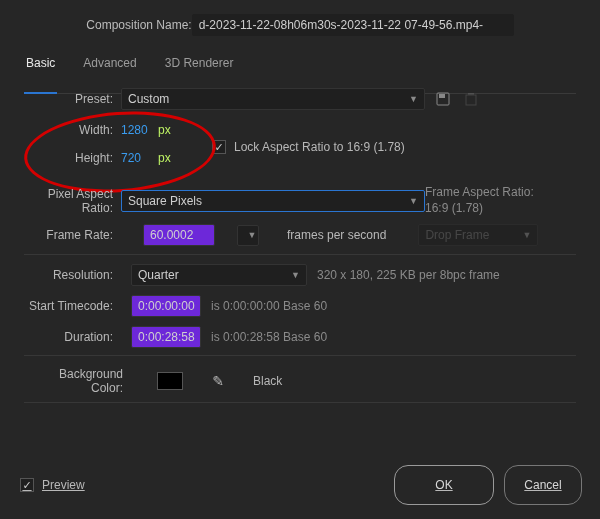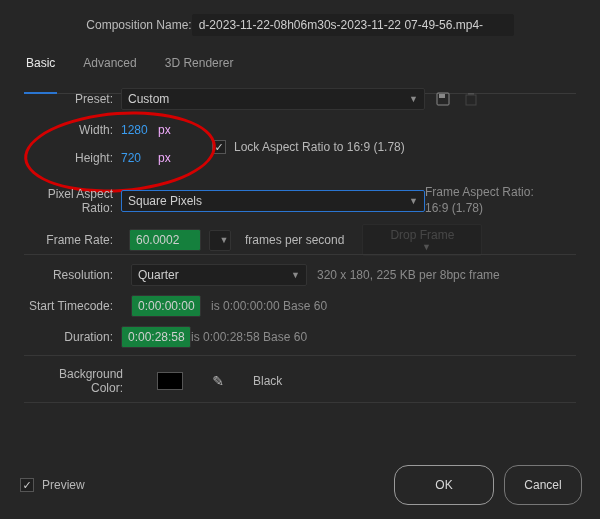--- a/index.html
+++ b/index.html
@@ -26,66 +26,66 @@
   .select.preset { width: 304px; }
   .chev { font-size: 9px; color: #8a8a8a; margin-left: 8px; }
   .icon-btn { width: 20px; height: 20px; margin-left: 8px; color: #888; display:flex; align-items:center; justify-content:center;}
   .icon-btn.disabled { opacity: 0.3; }
 
   
   .dims { position: absolute; top: 116px; left: 24px; right: 24px; }
   .dim-row { display: flex; align-items: center; height: 28px; }
   .dim-row .label { width: 97px; padding-right: 8px; }
   .dim-row .val { min-width: 34px; text-align:left;}
-  .dim-row .unit { color:#f0abfc; margin-left:3px; }
+  .dim-row .unit { color:#bef264; margin-left:3px; }
   .lock-row { position:absolute; left:188px; top:24px; display:flex; align-items:center; gap:8px;}
   .checkbox { width:14px; height:14px; border:1px solid #555; background:#1f1f1f; display:flex; align-items:center; justify-content:center; color:#cfcfcf; font-size:11px; cursor:pointer;}
   .checkbox.checked::after{content:"✓";}
 
   .annot-ellipse { position:absolute; left:24px; top:112px; width:192px; height:80px; border:3px solid #d40000; border-radius:50% / 50%; transform: rotate(-4deg); pointer-events:none; }
 
   
   .par-row { position:absolute; top:185px; left:24px; right:24px; display:flex; align-items:center; }
   .par-row .label{ width:97px; padding-right:8px;}
   .select.par { width:304px; border-color:#2a75d1; }
   .far { margin-left:0; width:130px; color:#8a8a8a; line-height:1.3;}
 
   
-  .fr-row { position:absolute; top:224px; left:24px; right:24px; display:flex; align-items:center; gap:8px;}
+  .fr-row { position:absolute; top:224px; left:24px; right:24px; display:flex; align-items:center; gap:22px;}
   .fr-row .label{ width:97px; padding-right:8px;}
-  .text-field { background:#15803d; border:1px solid #333; color:#cfcfcf; padding:3px 6px; border-radius:2px; }
+  .text-field { background:#6d28d9; border:1px solid #333; color:#cfcfcf; padding:3px 6px; border-radius:2px; }
   .text-field.fr { width:72px; }
   .mini-chev { width:22px; height:21px; background:#1f1f1f; border:1px solid #333; border-radius:2px; display:flex; align-items:center; justify-content:center; cursor:pointer;}
   .select.drop { width:120px; opacity:0.45;}
 
   .divider { position:absolute; left:24px; right:24px; height:1px; background:#373737; }
   .div1 { top:254px;}
   .div2 { top:355px;}
   .div3 { top:402px;}
 
   
   .res-row { position:absolute; top:264px; left:24px; right:24px; display:flex; align-items:center; gap:10px;}
   .res-row .label{ width:97px; padding-right:8px;}
   .select.res { width:176px; }
 
   .st-row { position:absolute; top:295px; left:24px; right:24px; display:flex; align-items:center; gap:10px;}
   .st-row .label{ width:97px; padding-right:8px;}
   .text-field.tc { width:70px; }
 
-  .dur-row { position:absolute; top:326px; left:24px; right:24px; display:flex; align-items:center; gap:0;}
+  .dur-row { position:absolute; top:326px; left:24px; right:24px; display:flex; align-items:center; gap:10px;}
   .dur-row .label{ width:97px; padding-right:8px;}
 
   
   .bg-row { position:absolute; top:367px; left:24px; right:24px; display:flex; align-items:center; gap:26px;}
   .bg-row .label{ width:107px; padding-right:8px;}
   .swatch { width:26px; height:18px; background:#000; border:1px solid #555; cursor:pointer;}
   .eyedrop { width:18px; height:18px; display:flex; align-items:center; justify-content:center; color:#bbb; cursor:pointer; font-size:14px;}
 
   
-  .footer { position:absolute; left:20px; right:18px; bottom:14px; display:flex; align-items:center; }
+  .footer { position:absolute; left:20px; right:18px; bottom:14px; display:flex; align-items:center;text-decoration:underline; }
   .footer .spacer{flex:1;}
   .btn { border:1px solid #777; border-radius:14px; padding:12px 0; width:78px; text-align:center; color:#d8d8d8; cursor:pointer; font-size:12px;}
   .btn.ok { width:100px; margin-right:10px; border-color:#9a9a9a;}
 </style>
 </head>
 <body>
 
 <div class="name-row">
   <span class="name-label">Composition Name:</span>
   <div class="name-field">d-2023-11-22-08h06m30s-2023-11-22 07-49-56.mp4-</div>
@@ -148,21 +148,21 @@
   </div>
 </div>
 
 <div class="fr-row">
   <span class="label">Frame Rate:</span>
   <div class="text-field fr">60.0002</div>
   <div class="mini-chev">
       <span class="chev">▼</span>
     </div>
   <span style="margin-left:6px;">frames per second</span>
-  <div class="select drop" style="margin-left:10px;flex-direction:column;">
+  <div class="select drop" style="margin-left:10px;">
     <span class="muted">Drop Frame</span>
     <span class="chev">▼</span>
   </div>
 </div>
 
 <div class="divider div1"></div>
 
 <div class="res-row">
   <span class="label">Resolution:</span>
   <div class="select res">

